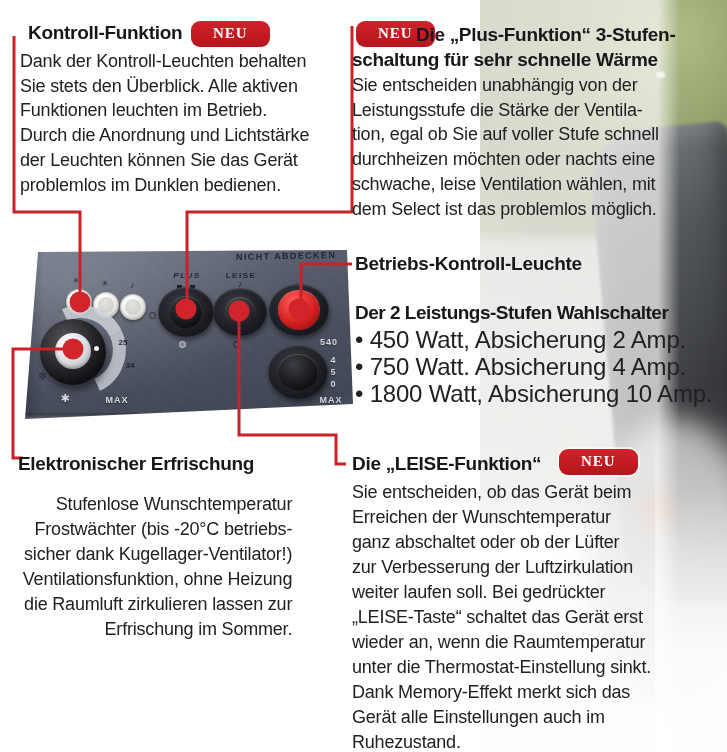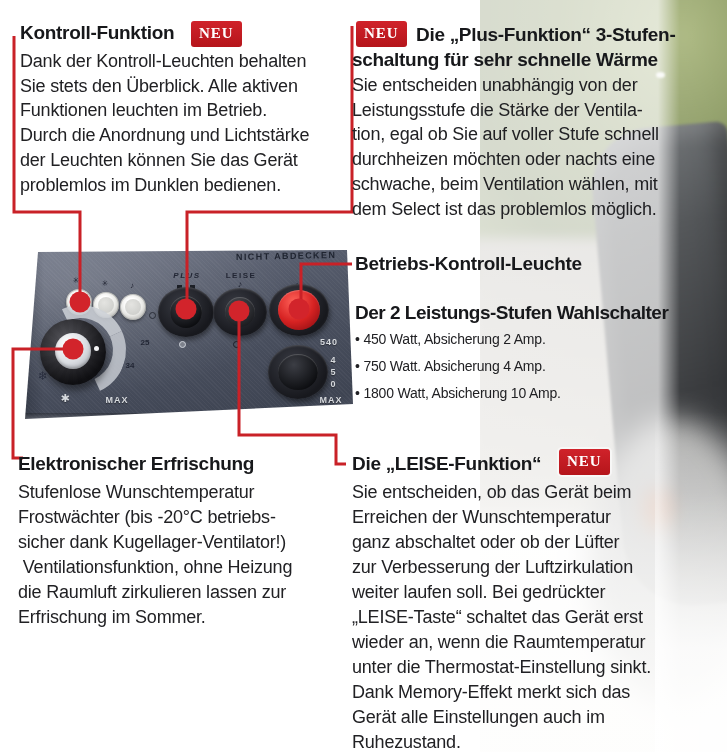--- a/index.html
+++ b/index.html
@@ -103,24 +103,24 @@
   .btn-cap.red { background: radial-gradient(circle at 38% 30%, #ff6158, #d62222 52%, #8d0d12 92%); }
   .led-square { position: absolute; width: 5px; height: 5px; background: #1d2027; }
 
   
   .overlay { position: absolute; inset: 0; pointer-events: none; }
 
   
   .h { position: absolute; font-size: 19px; line-height: 24px; font-weight: 700; color: #17181b; letter-spacing: -0.3px; white-space: pre; }
   .body-txt { position: absolute; font-size: 18px; line-height: 24.7px; color: #212124; letter-spacing: -0.2px; white-space: pre; }
   .body-txt.lh25 { line-height: 25px; }
-  .list-txt { position: absolute; font-size: 14px; line-height: 27px; color: #212124; letter-spacing: -0.2px; white-space: pre; }
+  .list-txt { position: absolute; font-size: 24px; line-height: 27px; color: #212124; letter-spacing: -0.2px; white-space: pre; }
   .badge { position: absolute; display: inline-block; background: linear-gradient(180deg, #d0222a, #b5151b);
     color: #ffffff; font-family: "Liberation Serif", "DejaVu Serif", serif; font-weight: 700;
-    font-size: 15px; line-height: 15px; padding: 5px 8px 6px; border-radius: 3px; letter-spacing: 1px;
+    font-size: 15px; line-height: 15px; padding: 5px 22px 6px; border-radius: 9px; letter-spacing: 1px;
     box-shadow: 0 0 0 2px rgba(255,255,255,.55); }
   .h-indent { text-indent: 64px; }
 </style>
 </head>
 <body>
 
 <div id="stage">
 
   <div class="photo">
     <div class="photo-green"></div>
@@ -149,21 +149,21 @@
     <div class="ind-light" style="left:75px;top:49px;">
         <span class="core"></span>
       </div>
     <div class="ind-light" style="left:102px;top:51px;">
         <span class="core"></span>
       </div>
     <div class="mini-o" style="left:131px;top:69px;"></div>
 
     <div class="knob-arc"></div>
     <div class="plabel" style="left:60px;top:81px;width:16px;font-size:8px;transform:rotate(8deg);">22</div>
-    <div class="plabel" style="left:97px;top:95px;width:16px;font-size:8px;margin-left:22px;">25</div>
+    <div class="plabel" style="left:97px;top:95px;width:16px;font-size:8px;">25</div>
     <div class="plabel" style="left:104px;top:118px;width:16px;font-size:8px;">34</div>
     <div class="plabel light" style="left:84px;top:152px;width:30px;font-size:9px;letter-spacing:1px;">MAX</div>
     <div class="plabel" style="left:18px;top:126px;width:14px;font-size:12px;color:#2b3040;">❄</div>
     <div class="plabel light" style="left:40px;top:149px;width:14px;font-size:11px;">✱</div>
     <div class="knob-outer"></div>
     <div class="knob-cap"></div>
     <div class="knob-pointer"></div>
 
     <div class="plabel" style="left:149px;top:28px;width:40px;font-size:8px;letter-spacing:1.5px;font-style:italic;">PLUS</div>
     <div class="led-square" style="left:159px;top:42px;"></div>
@@ -199,48 +199,48 @@
     </g>
     <g fill="#d2242b">
       <circle cx="80" cy="302" r="10.5"></circle>
       <circle cx="186" cy="309" r="10.5"></circle>
       <circle cx="239" cy="311" r="10.5"></circle>
       <circle cx="299" cy="309" r="10.5"></circle>
       <circle cx="73" cy="349" r="10.5"></circle>
     </g>
   </svg>
 
-  <div class="h" style="left:20px;top:21px;">Kontroll-Funktion</div>
+  <div class="h" style="left:28px;top:21px;">Kontroll-Funktion</div>
   <span class="badge" style="left:191px;top:21px;">NEU</span>
   <div class="body-txt" style="left:20px;top:49px;">Dank der Kontroll-Leuchten behalten
 Sie stets den Überblick. Alle aktiven
 Funktionen leuchten im Betrieb.
 Durch die Anordnung und Lichtstärke
 der Leuchten können Sie das Gerät
 problemlos im Dunklen bedienen.</div>
 
   <span class="badge" style="left:356px;top:21px;">NEU</span>
   <div class="h h-indent" style="left:352px;top:22px;line-height:25px;">Die „Plus-Funktion“ 3-Stufen-
 schaltung für sehr schnelle Wärme</div>
   <div class="body-txt" style="left:352px;top:73px;">Sie entscheiden unabhängig von der
 Leistungsstufe die Stärke der Ventila-
 tion, egal ob Sie auf voller Stufe schnell
 durchheizen möchten oder nachts eine
-schwache, beim Ventilation wählen, mit
+schwache, leise Ventilation wählen, mit
 dem Select ist das problemlos möglich.</div>
 
   <div class="h" style="left:355px;top:252px;">Betriebs-Kontroll-Leuchte</div>
 
   <div class="h" style="left:355px;top:301px;letter-spacing:-0.5px;">Der 2 Leistungs-Stufen Wahlschalter</div>
   <div class="list-txt" style="left:355px;top:326px;">• 450 Watt, Absicherung 2 Amp.
 • 750 Watt. Absicherung 4 Amp.
 • 1800 Watt, Absicherung 10 Amp.</div>
 
   <div class="h" style="left:18px;top:452px;">Elektronischer Erfrischung</div>
-  <div class="body-txt lh25" style="left:18px;top:480px;">Stufenlose Wunschtemperatur
+  <div class="body-txt lh25" style="left:18px;top:492px;text-align:right;">Stufenlose Wunschtemperatur
 Frostwächter (bis -20°C betriebs-
 sicher dank Kugellager-Ventilator!)
  Ventilationsfunktion, ohne Heizung
 die Raumluft zirkulieren lassen zur
 Erfrischung im Sommer.</div>
 
   <div class="h" style="left:352px;top:452px;">Die „LEISE-Funktion“</div>
   <span class="badge" style="left:559px;top:449px;">NEU</span>
   <div class="body-txt lh25" style="left:352px;top:480px;">Sie entscheiden, ob das Gerät beim
 Erreichen der Wunschtemperatur

